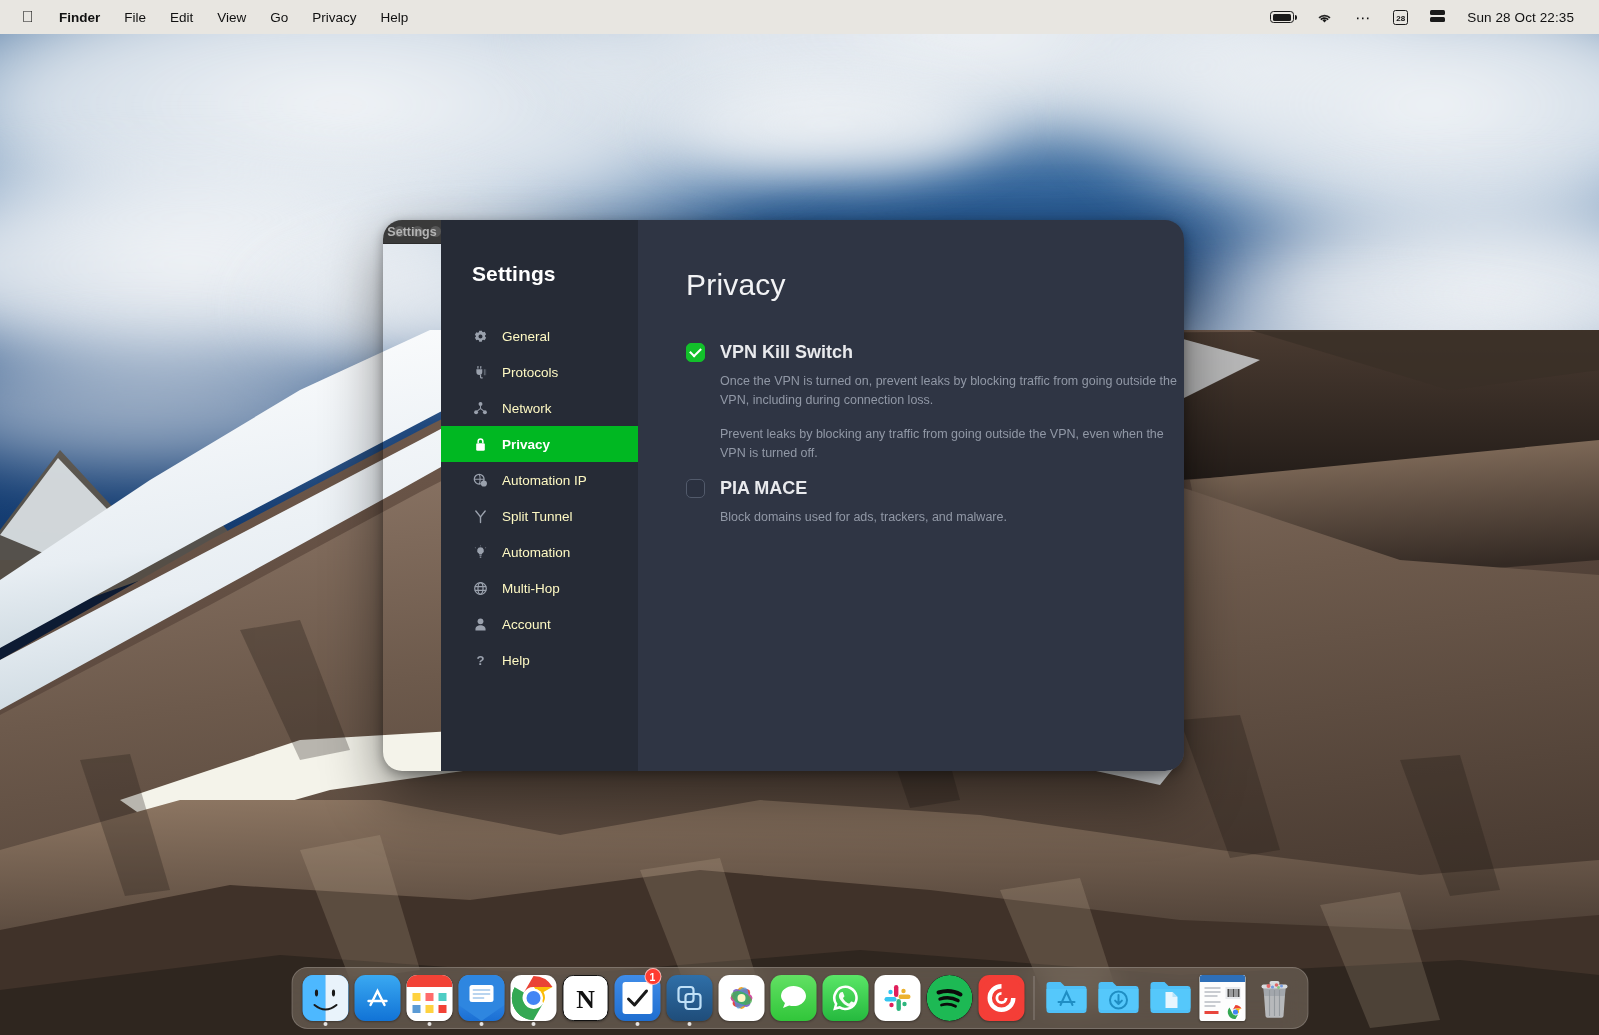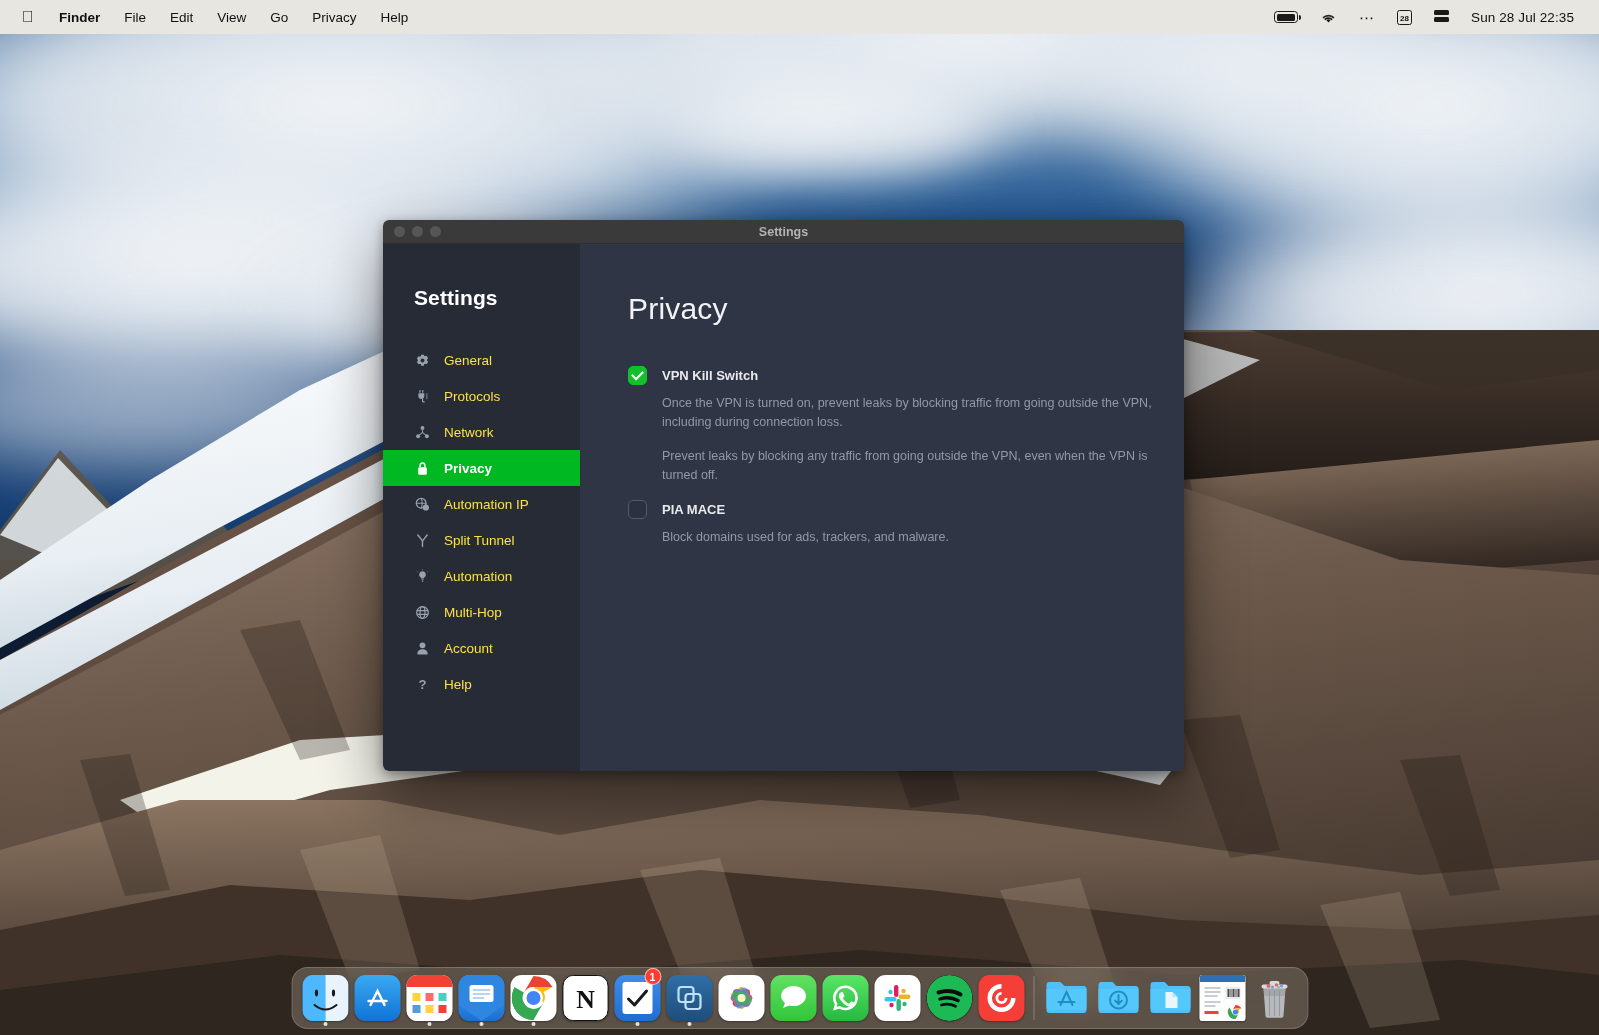--- a/index.html
+++ b/index.html
@@ -68,24 +68,24 @@
   .icon-battery::after { content:""; position:absolute; right:-4px; top:3px; width:2.5px; height:5px; background:#1a1a1a; border-radius:0 2px 2px 0; }
   .icon-battery i { position:absolute; left:1.5px; top:1.5px; bottom:1.5px; width:18px; background:#1a1a1a; border-radius:1.5px; display:block; }
   .icon-dots { font-size:15px; letter-spacing:1px; line-height:1; }
   .icon-cal { width:15px; height:15px; border:1.6px solid #1a1a1a; border-radius:2.5px; font-size:8px; display:flex; align-items:flex-end; justify-content:center; font-weight:bold; padding-bottom:1px; }
   .icon-cc { width:15px; height:14px; display:flex; flex-direction:column; gap:2px; }
   .icon-cc b { display:block; height:5px; border-radius:1.5px; background:#1a1a1a; position:relative; }
 
   
   #win {
     position:absolute; left:383px; top:220px; width:801px; height:551px;
-    border-radius:6px; overflow:hidden;
+    border-radius:19px; overflow:hidden;
     box-shadow:0 26px 60px rgba(0,0,0,.48), 0 3px 12px rgba(0,0,0,.35);
     z-index:30;
-    display:flex; flex-direction:column;
+    display:flex; 
   }
   #titlebar {
     height:24px; background:#3a3a3a; flex:0 0 24px;
     display:flex; align-items:center; position:relative;
     border-bottom:1px solid #2d2d2d;
   }
   .lights { display:flex; gap:7px; padding-left:11px; }
   .light { width:11px; height:11px; border-radius:50%; background:#565656; }
   #wintitle {
     position:absolute; left:0; right:0; text-align:center;
@@ -94,21 +94,21 @@
   #winbody { flex:1; display:flex; min-height:0; }
 
   #sidebar {
     width:197px; background:#262b36; flex:0 0 197px;
     padding-top:42px;
   }
   #sb-title { color:#fff; font-size:21px; font-weight:bold; padding:0 0 0 31px; margin-bottom:32px; letter-spacing:.1px;}
   .sb-item {
     display:flex; align-items:center; gap:14px;
     height:36px; padding-left:31px;
-    color:#fde047; font-size:13.5px; cursor:default;
+    color:#fef9c3; font-size:13.5px; cursor:default;
   }
   .sb-item .sb-ico { width:16px; height:16px; display:flex; align-items:center; justify-content:center; flex:0 0 16px; }
   .sb-item .sb-ico svg { display:block; }
   .sb-item.active { background:#00b822; color:#fff; font-weight:bold; }
   .sb-item.active .sb-ico svg { fill:#fff; }
 
   #content { flex:1; background:#2f3544; padding:48px 0 0 48px; }
   #pg-title { font-size:30px; color:#f2f3f5; font-weight:400; letter-spacing:.2px; margin-bottom:40px; }
 
   .opt { margin-bottom:14px; }
@@ -117,21 +117,21 @@
     width:19px; height:19px; border-radius:5px; flex:0 0 19px;
     border:1.5px solid #525a6b; background:#2b3140;
     display:flex; align-items:center; justify-content:center;
   }
   .cbx.on { background:#12c02a; border-color:#12c02a; }
   .cbx.on::after {
     content:""; width:9px; height:5px;
     border-left:2px solid #fff; border-bottom:2px solid #fff;
     transform:rotate(-45deg) translate(1px,-1px);
   }
-  .opt-label { font-size:13px; color:#e9eaed; font-weight:bold; }
+  .opt-label { font-size:18px; color:#e9eaed; font-weight:bold; }
   .opt-desc {
     font-size:12.5px; color:#9198a6; line-height:1.55;
     margin:9px 0 0 34px; max-width:492px;
   }
   .opt.nogap .opt-desc { margin-bottom:4px; }
 
   
   #dock {
     position:absolute; left:50%; transform:translateX(-50%);
     bottom:6px; height:62px;
@@ -270,21 +270,21 @@
     <div class="mb-item icon-dots">⋯</div>
     <div class="mb-item">
       <span class="icon-cal">28</span>
     </div>
     <div class="mb-item">
       <span class="icon-cc">
           <b></b>
           <b></b>
         </span>
     </div>
-    <div class="mb-item mb-clock">Sun 28 Jul  22:35</div>
+    <div class="mb-item mb-clock">Sun 28 Oct  22:35</div>
   </div>
 </div>
 
 <div id="win">
 
   <div id="titlebar">
     <div class="lights">
       <span class="light"></span>
       <span class="light"></span>
       <span class="light"></span>

